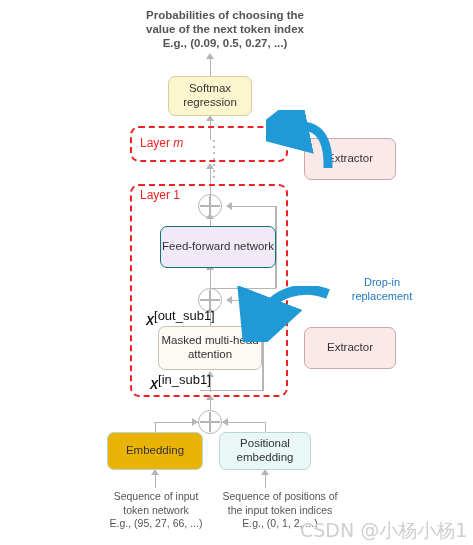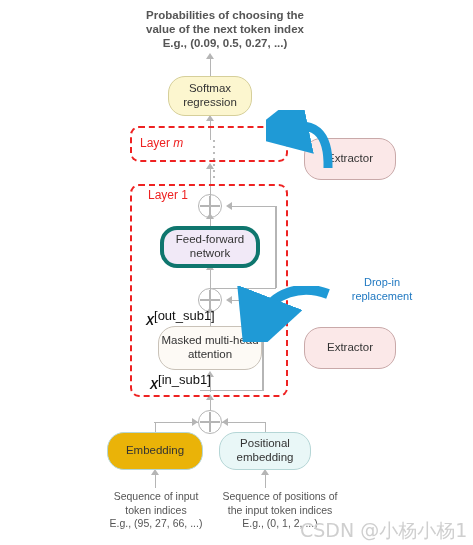--- a/index.html
+++ b/index.html
@@ -11,29 +11,29 @@
   .abs{position:absolute;}
   .ctext{text-align:center;line-height:1.22;font-weight:bold;}
 
   
   #top-caption{left:96px;top:8px;width:258px;font-size:11.5px;color:#555;}
 
   
   .box{
     position:absolute;box-sizing:border-box;display:flex;
     align-items:center;justify-content:center;text-align:center;
-    border-radius:17px;font-size:11.5px;line-height:1.2;color:#333;
+    border-radius:7px;font-size:11.5px;line-height:1.2;color:#333;
   }
   #softmax-box{
     left:168px;top:76px;width:84px;height:40px;
     background:#fcf6cf;border:1px solid #d6cf9a;
   }
   #ffn-box{
-    left:160px;top:226px;width:100px;height:42px;
-    background:#f1e9f7;border:4px solid #0f766e;
+    left:160px;top:226px;width:116px;height:42px;
+    background:#f1e9f7;border:1px solid #0f766e;
   }
   #attn-box{
     left:158px;top:326px;width:104px;height:44px;
     background:#fdfaf5;border:1px solid #c9c2b8;
   }
   #embedding-box{
     left:107px;top:432px;width:96px;height:38px;
     background:#eab308;border:1px solid #b5d6d6;
   }
   #posemb-box{
@@ -51,21 +51,21 @@
   .layer-frame{
     position:absolute;box-sizing:border-box;
     border:2px dashed #ee2222;border-radius:9px;
   }
   #layer-m-frame{left:130px;top:126px;width:158px;height:36px;}
   #layer-1-frame{left:130px;top:184px;width:158px;height:213px;}
   .layer-label{
     position:absolute;font-size:12px;color:#ee2222;white-space:nowrap;
   }
   #layer-m-label{left:140px;top:136px;}
-  #layer-1-label{left:140px;top:188px;margin-left:8px;}
+  #layer-1-label{left:140px;top:188px;}
   #layer-m-label i{font-style:italic;}
 
   
   .ln{position:absolute;background:#b5b5b5;}
   .lnv{width:1.5px;}
   .lnh{height:1.5px;}
 
   
   .arr-up{
     position:absolute;width:0;height:0;
@@ -230,21 +230,21 @@
   <path d="M96,8 C70,-2 40,6 30,32" stroke="#1f9ad6" stroke-width="10" fill="none" stroke-linecap="butt" marker-end="url(#bluehead2)"></path>
 </svg>
 
 <div class="abs" id="dropin-text">
   <div>Drop-in</div>
   <div>replacement</div>
 </div>
 
 <div class="abs bottom-caption" id="caption-left">
   <div>Sequence of input</div>
-  <div>token indices</div>
+  <div>token network</div>
   <div>E.g., (95, 27, 66, ...)</div>
 </div>
 <div class="abs bottom-caption" id="caption-right">
   <div>Sequence of positions of</div>
   <div>the input token indices</div>
   <div>E.g., (0, 1, 2, ...)</div>
 </div>
 
 <div class="abs" id="watermark">CSDN @小杨小杨1</div>
 

